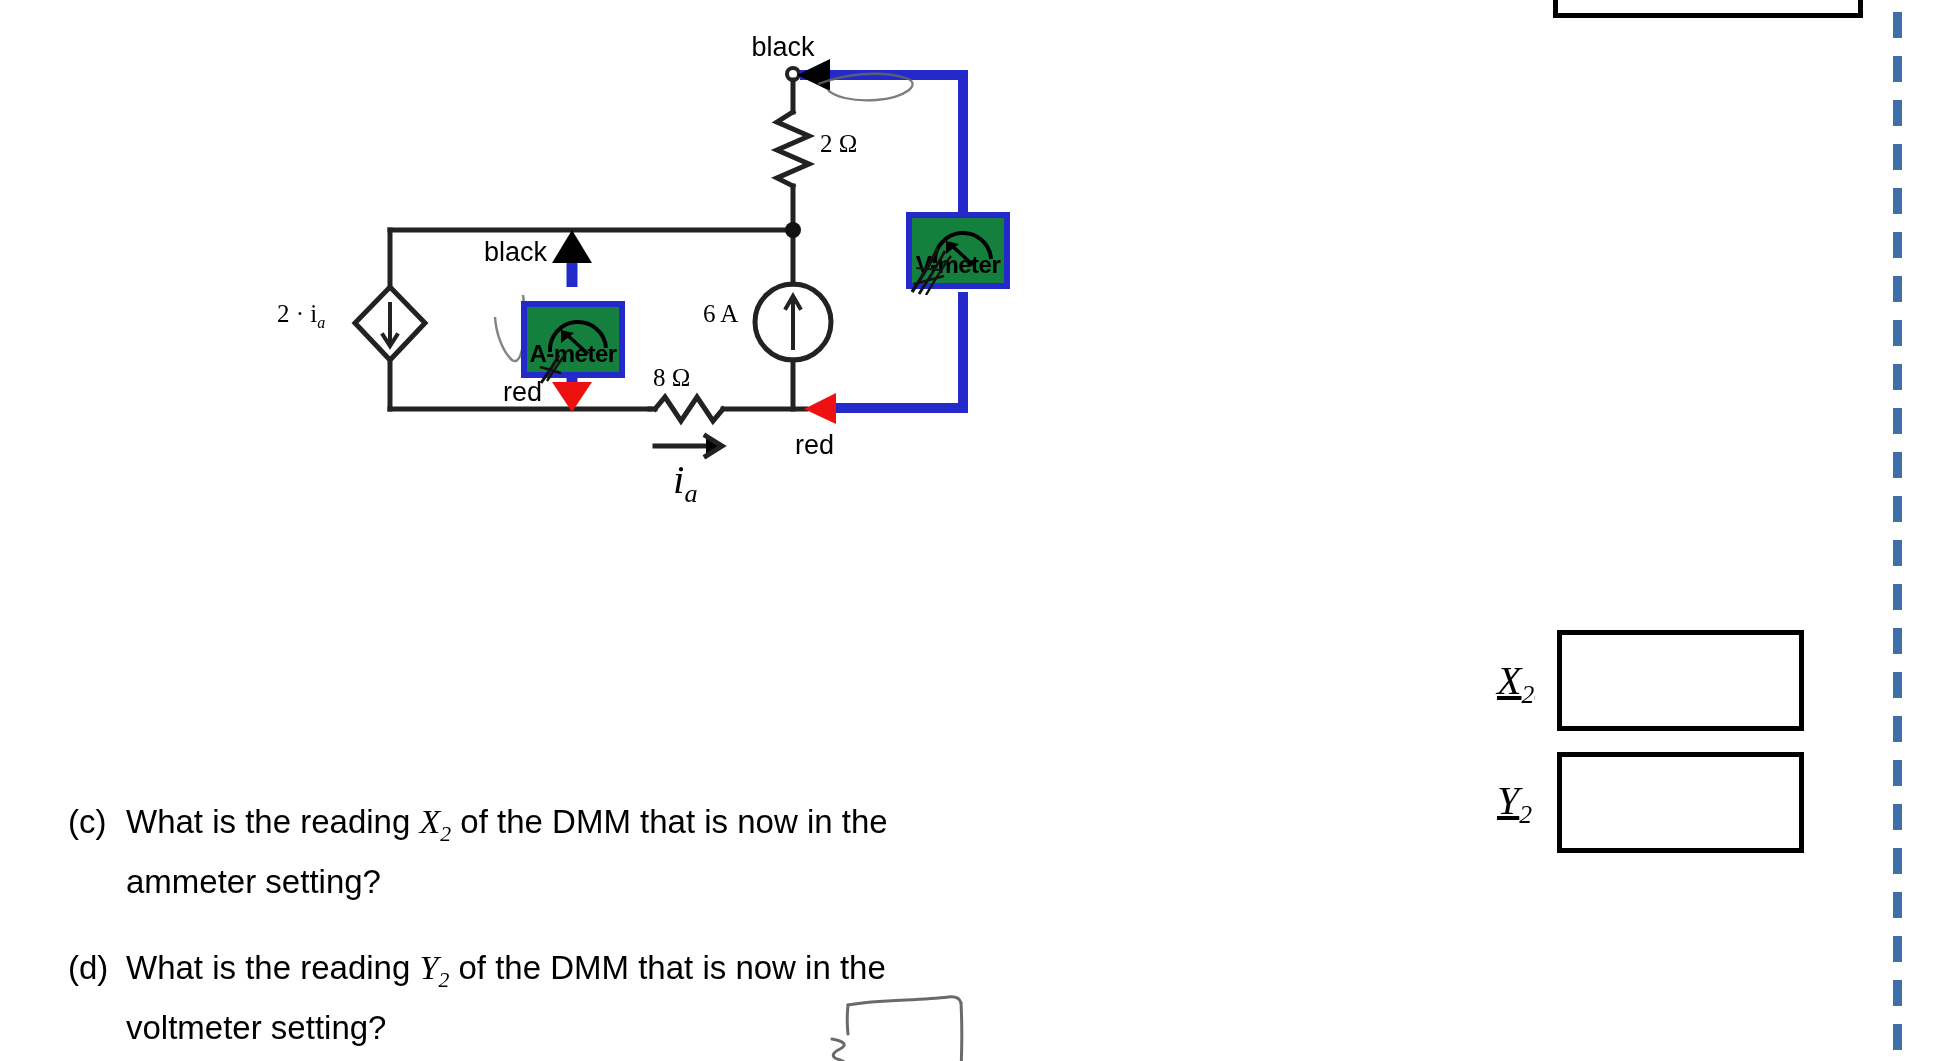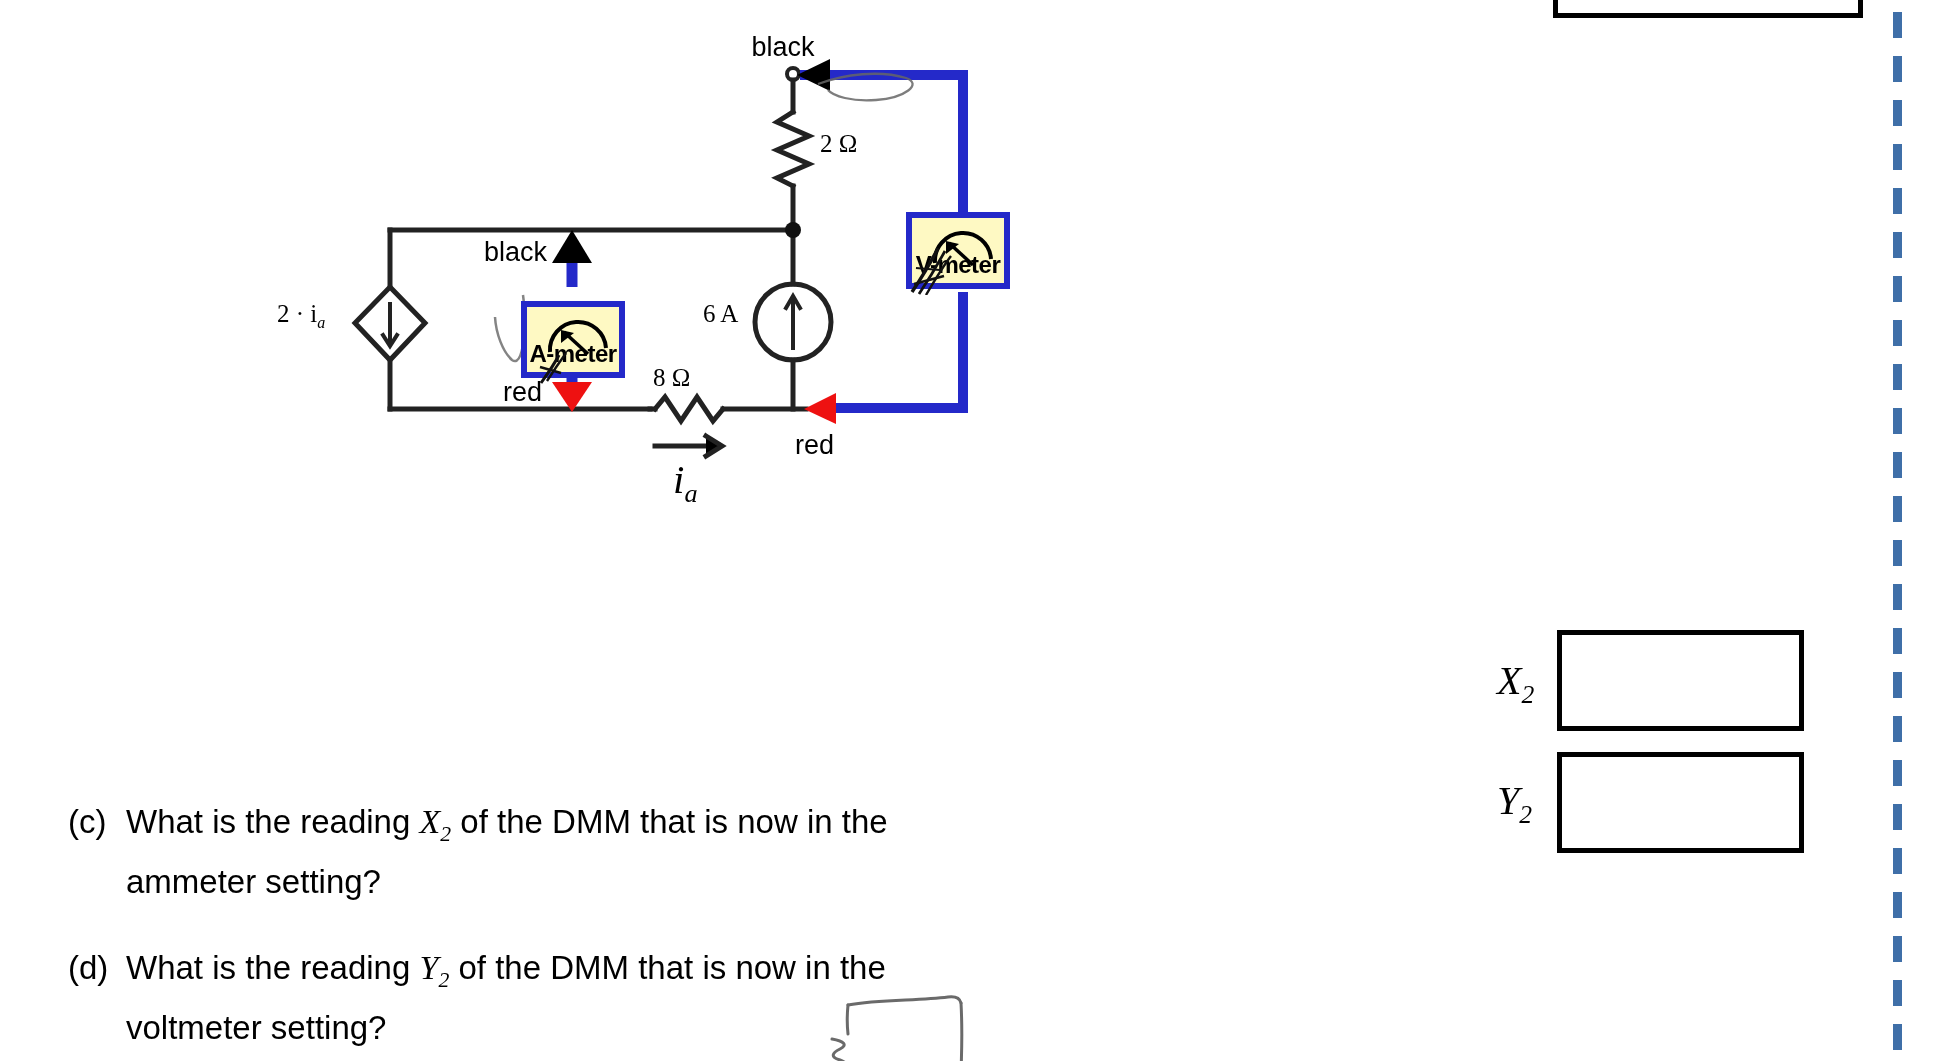--- a/index.html
+++ b/index.html
@@ -16,21 +16,21 @@
   #circuit{position:absolute;left:0;top:0;width:1100px;height:500px;}
   #circuit svg{display:block;}
 
   .lbl{position:absolute;white-space:nowrap;color:#000;}
   .lbl-sans{font-family:"Liberation Sans",sans-serif;font-size:27px;}
   .lbl-serif{font-family:"Liberation Serif",serif;font-size:25px;}
   .lbl-serif-i{font-family:Liberation Serif, serif;font-size:41px;font-style:italic;}
 
   .meterbox{
     position:absolute;
-    background:#fef9c3;
+    background:#15803d;
     border:6px solid #2429c9;
     box-sizing:border-box;
   }
   .meter-label{
     position:absolute;
     left:0;right:0;
     bottom:4px;
     text-align:center;
     font-family:"Liberation Sans",sans-serif;
     font-weight:bold;
@@ -50,21 +50,21 @@
   .qitem .mark{position:absolute;left:0;top:0;}
   .qitem .qtext{display:block;margin-left:58px;}
   .sym{font-family:"Liberation Serif",serif;font-style:italic;font-size:34px;}
   .sym sub{font-style:italic;font-size:0.64em;}
 
   
   .ansrow{position:absolute;}
   .anslabel{
     position:absolute;
     font-family:"Liberation Serif",serif;font-style:italic;
-    font-size:40px;color:#000;
+    font-size:40px;color:#000;text-decoration:underline;
   }
   .ansbox{
     position:absolute;
     background:#fff;
     border:5px solid #000;
     box-sizing:border-box;
   }
   #topbox{
     position:absolute;left:1553px;top:-34px;width:310px;height:40px;
     border:5px solid #000;background:#fff;box-sizing:border-box;

